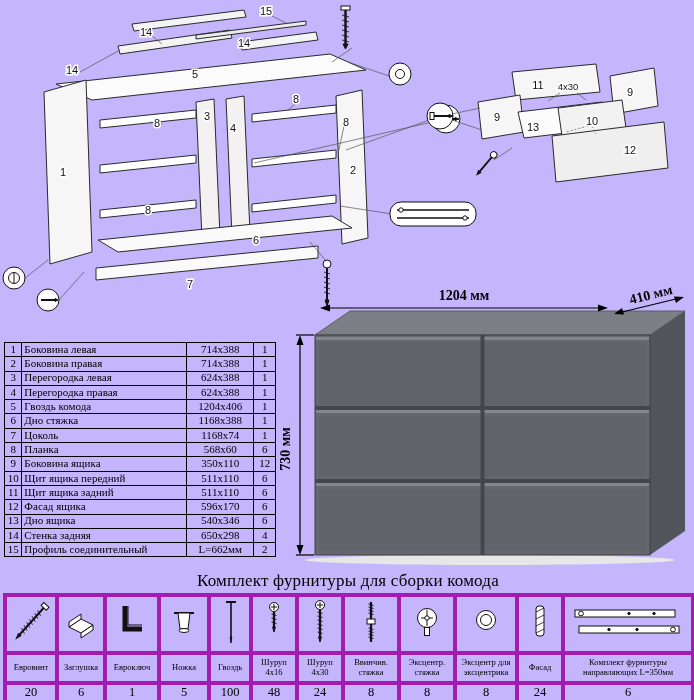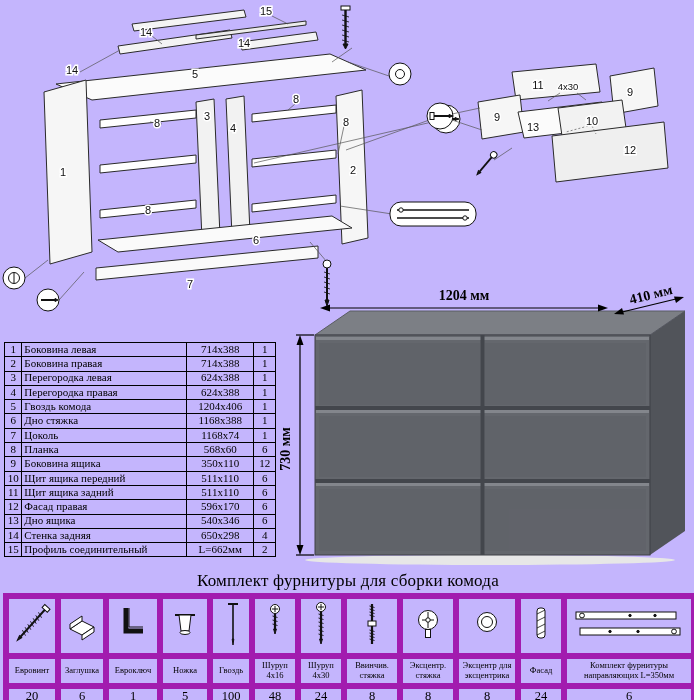--- a/index.html
+++ b/index.html
@@ -31,21 +31,21 @@
   #product-svg{position:absolute;left:278px;top:283px}
   .dim-label{font-size:14px;font-weight:bold;fill:#000;text-anchor:middle;
              font-family:"Liberation Serif",serif}
   .dim-line{stroke:#000;stroke-width:1.2;fill:none}
 
   
   #hardware-title{position:absolute;left:1px;top:571px;width:694px;text-align:center;
                   font-size:17px;letter-spacing:.2px}
   #hw-table{position:absolute;left:3px;top:593px;width:688px;border-collapse:collapse;
             table-layout:fixed;text-align:center}
-  #hw-table td{border:6px solid #a21caf;padding:0;vertical-align:middle}
+  #hw-table td{border:4px solid #a21caf;padding:0;vertical-align:middle}
   .hw-icon-cell{height:54px}
   .hw-name-cell{height:30px;font-size:8.5px;line-height:1.15;padding:1px 2px;
                 font-family:"Liberation Serif",serif}
   .hw-qty-cell{height:17px;font-size:12.5px}
   .hwicon{stroke:#111;fill:#fff}
 </style>
 </head>
 <body>
 
 <div id="sheet">
@@ -271,21 +271,21 @@
           <td class="c-qty">6</td>
         </tr>
     <tr>
           <td class="c-num">11</td>
           <td class="c-name">Щит ящика задний</td>
           <td class="c-size">511x110</td>
           <td class="c-qty">6</td>
         </tr>
     <tr>
           <td class="c-num">12</td>
-          <td class="c-name">Фасад правая</td>
+          <td class="c-name">Фасад ящика</td>
           <td class="c-size">596x170</td>
           <td class="c-qty">6</td>
         </tr>
     <tr>
           <td class="c-num">13</td>
           <td class="c-name">Дно ящика</td>
           <td class="c-size">540x346</td>
           <td class="c-qty">6</td>
         </tr>
     <tr>

